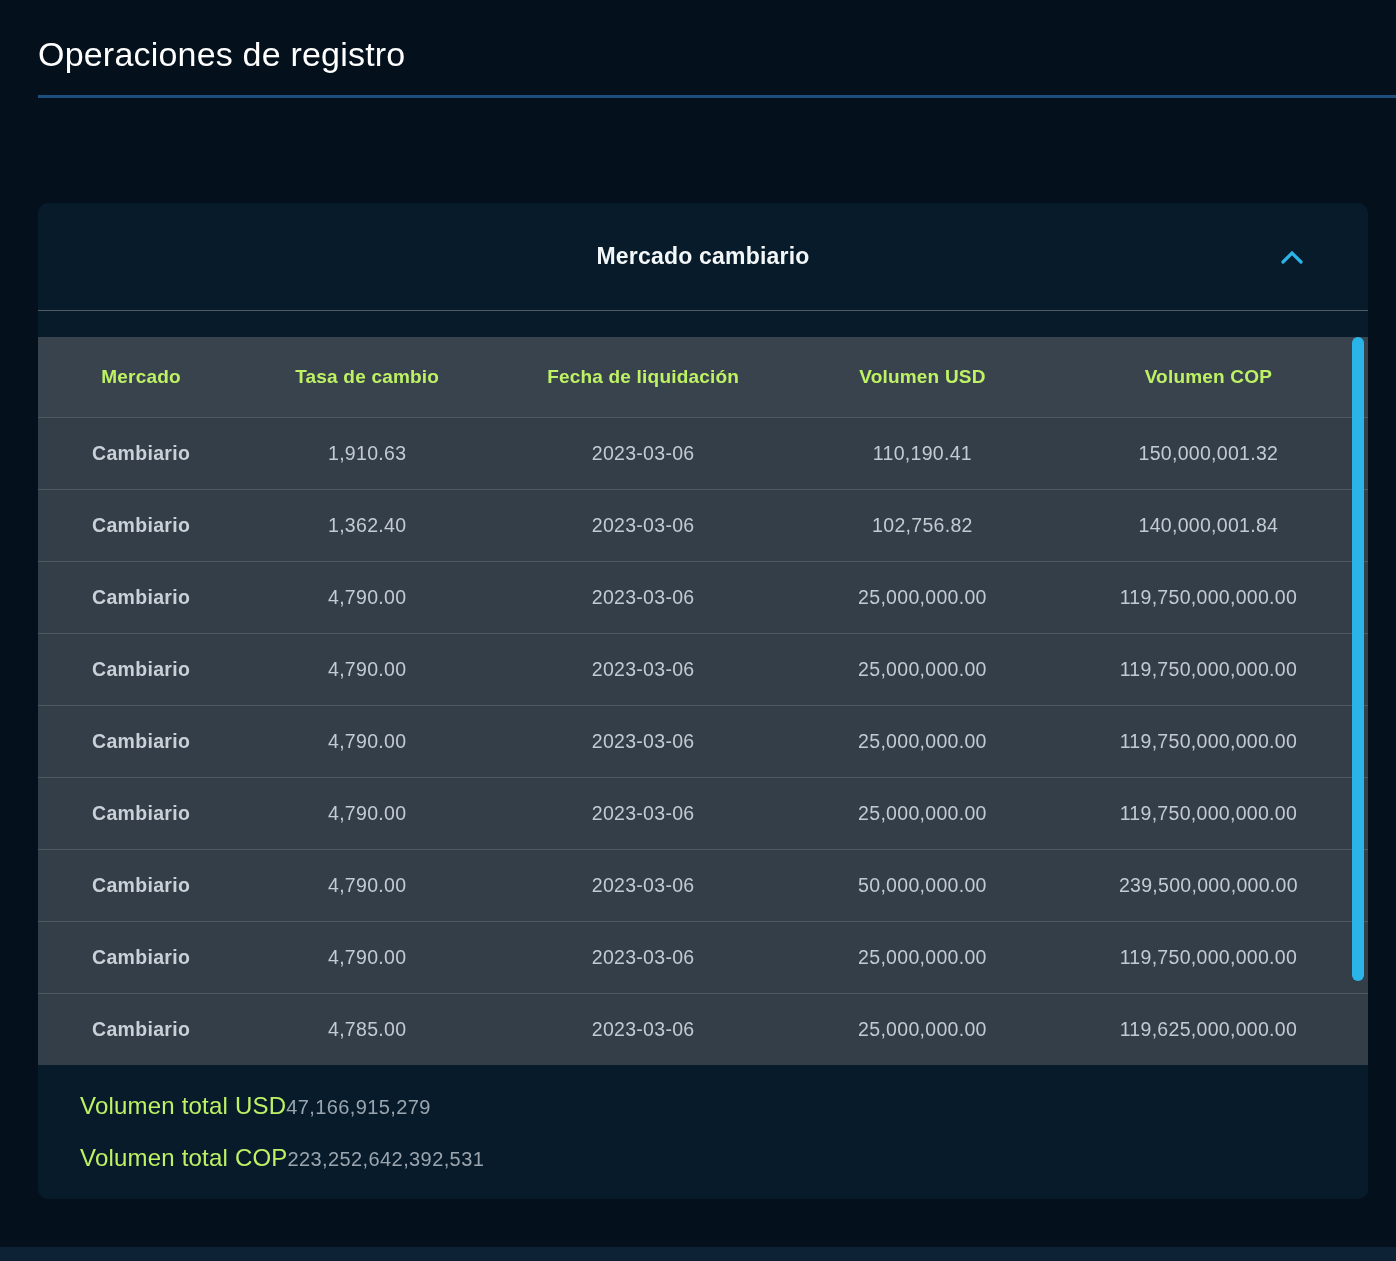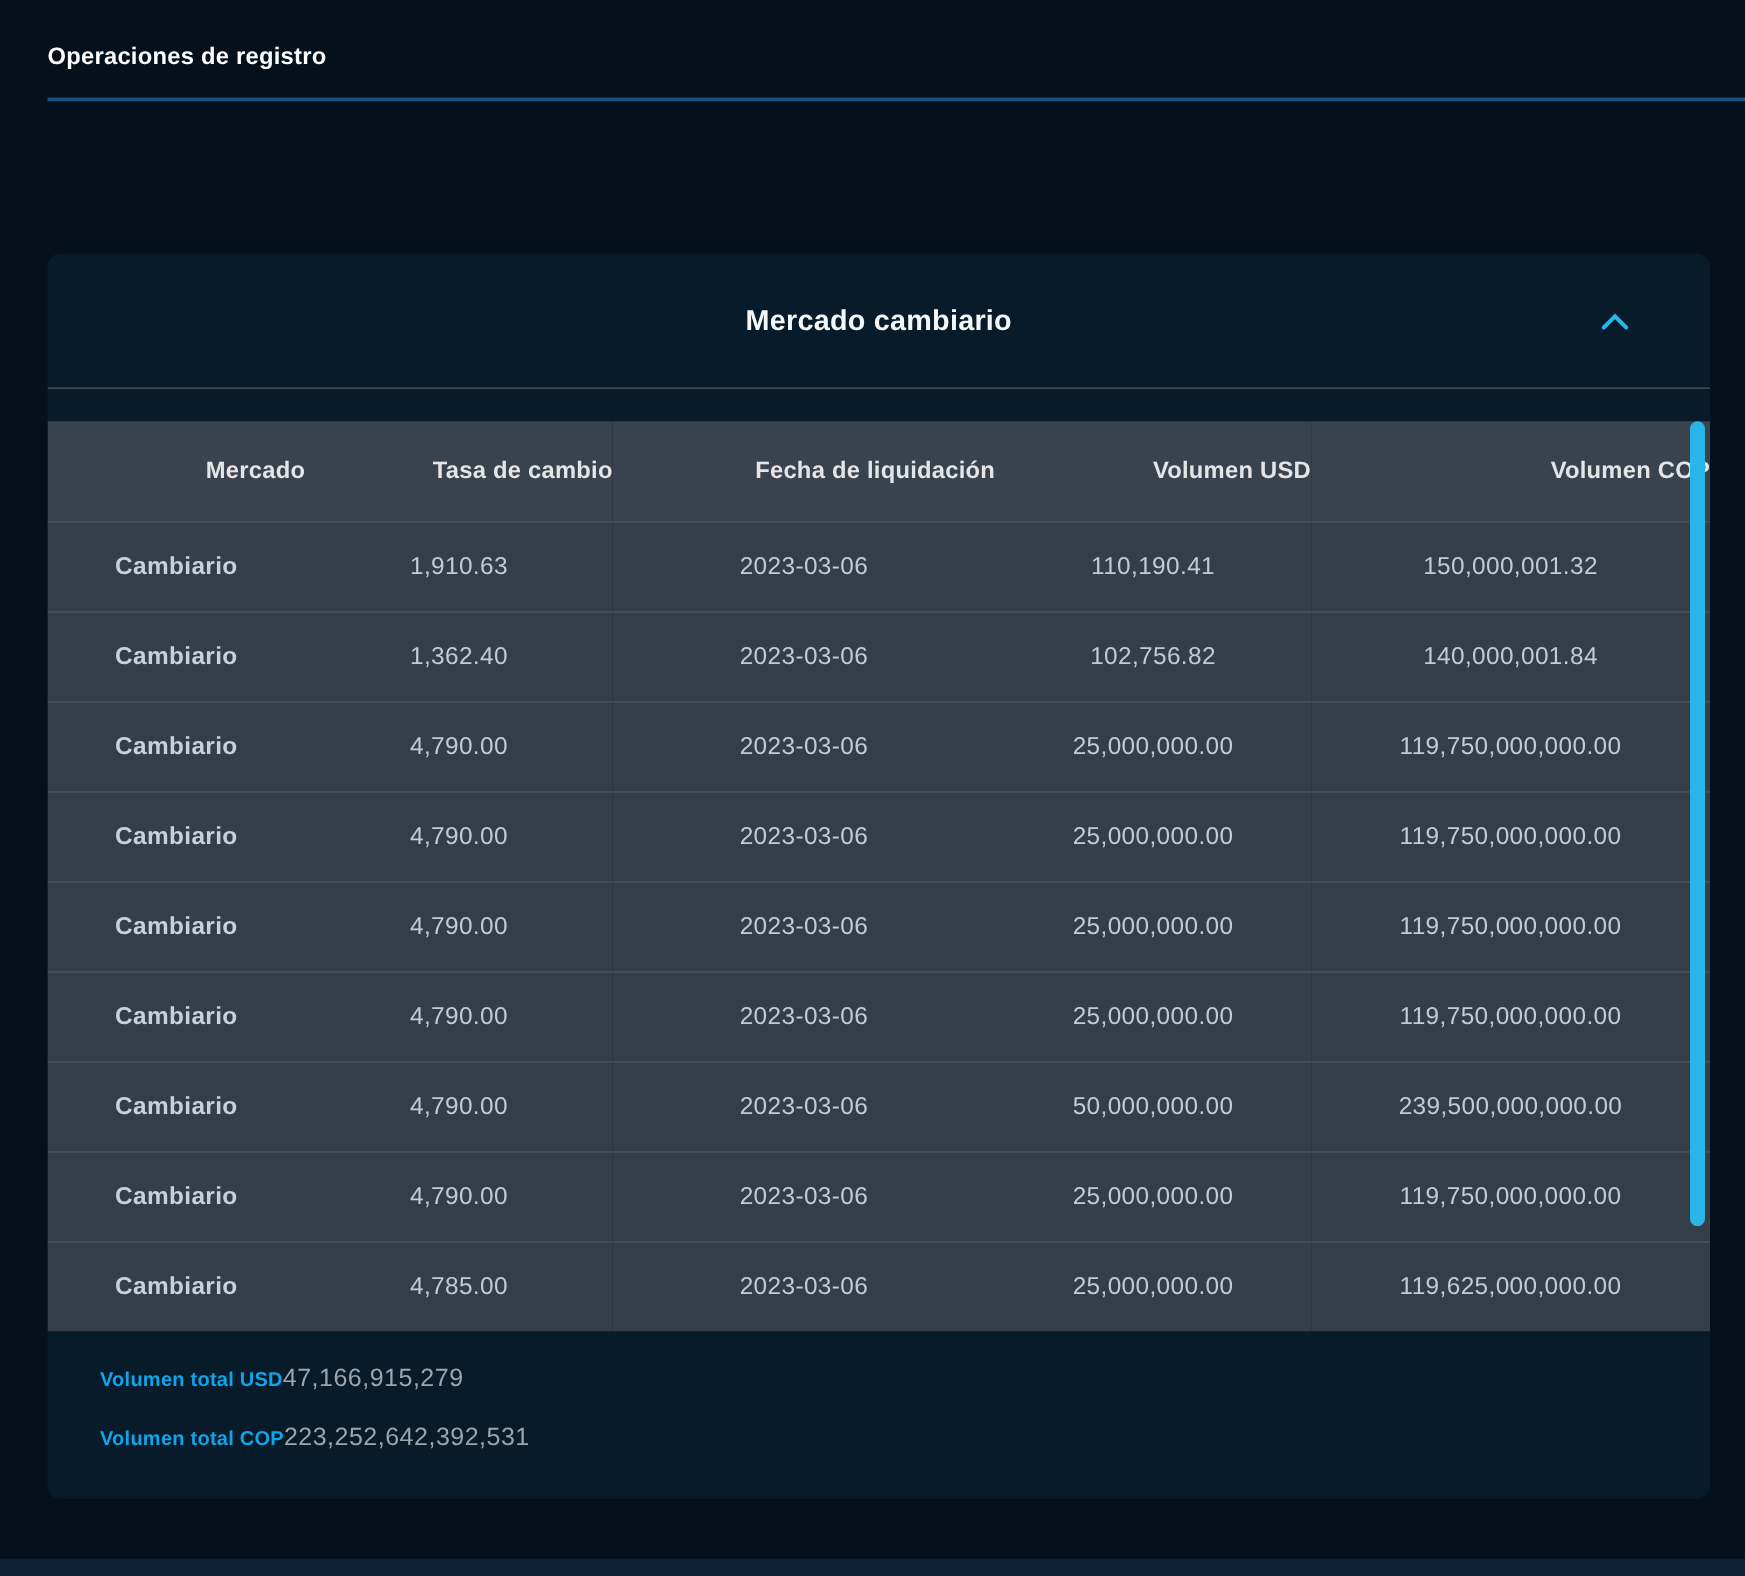--- a/index.html
+++ b/index.html
@@ -7,22 +7,22 @@
     width: 1396px; height: 1261px;
     background: #04111d;
     font-family: "Liberation Sans", sans-serif;
     overflow: hidden;
     position: relative;
   }
 
   
   .page-title {
     color: #ffffff;
-    font-size: 19px;
-    font-weight: bold;
+    font-size: 34px;
+    font-weight: normal;
     letter-spacing: 0.2px;
     padding: 35px 0 0 38px;
   }
   .title-divider {
     margin: 21px 0 0 38px;
     width: calc(100% - 38px);
     height: 3px;
     background: #1c4e7e;
   }
 
@@ -75,24 +75,24 @@
     table-layout: fixed;
   }
   col.c1 { width: 15.5%; }
   col.c2 { width: 18.5%; }
   col.c3 { width: 23%; }
   col.c4 { width: 19%; }
   col.c5 { width: 24%; }
   thead th {
     height: 80px;
     background: #39434e;
-    color: #e5e5e5;
+    color: #bef264;
     font-size: 19px;
     font-weight: bold;
-    text-align: right;
+    text-align: center;
     letter-spacing: 0.2px;
   }
   tbody td {
     height: 72px;
     background: #343e49;
     color: #c3cbd2;
     font-size: 19.5px;
     text-align: center;
     letter-spacing: 0.3px;
   }
@@ -108,23 +108,23 @@
     height: 644px;
     background: #2ab5e8;
     border-radius: 7px;
   }
 
   
   .totals { padding: 14px 0 0 42px; }
   .total-line { display: flex; align-items: baseline; margin-top: 13px; }
   .total-line + .total-line { margin-top: 24px; }
   .total-label {
-    color: #0ea5e9;
-    font-size: 16px;
-    font-weight: bold;
+    color: #bef264;
+    font-size: 24px;
+    font-weight: normal;
     letter-spacing: 0.2px;
   }
   .total-value {
     color: #9aa5ae;
     font-size: 20px;
     letter-spacing: 0.4px;
   }
 
   
   .footer-strip {

